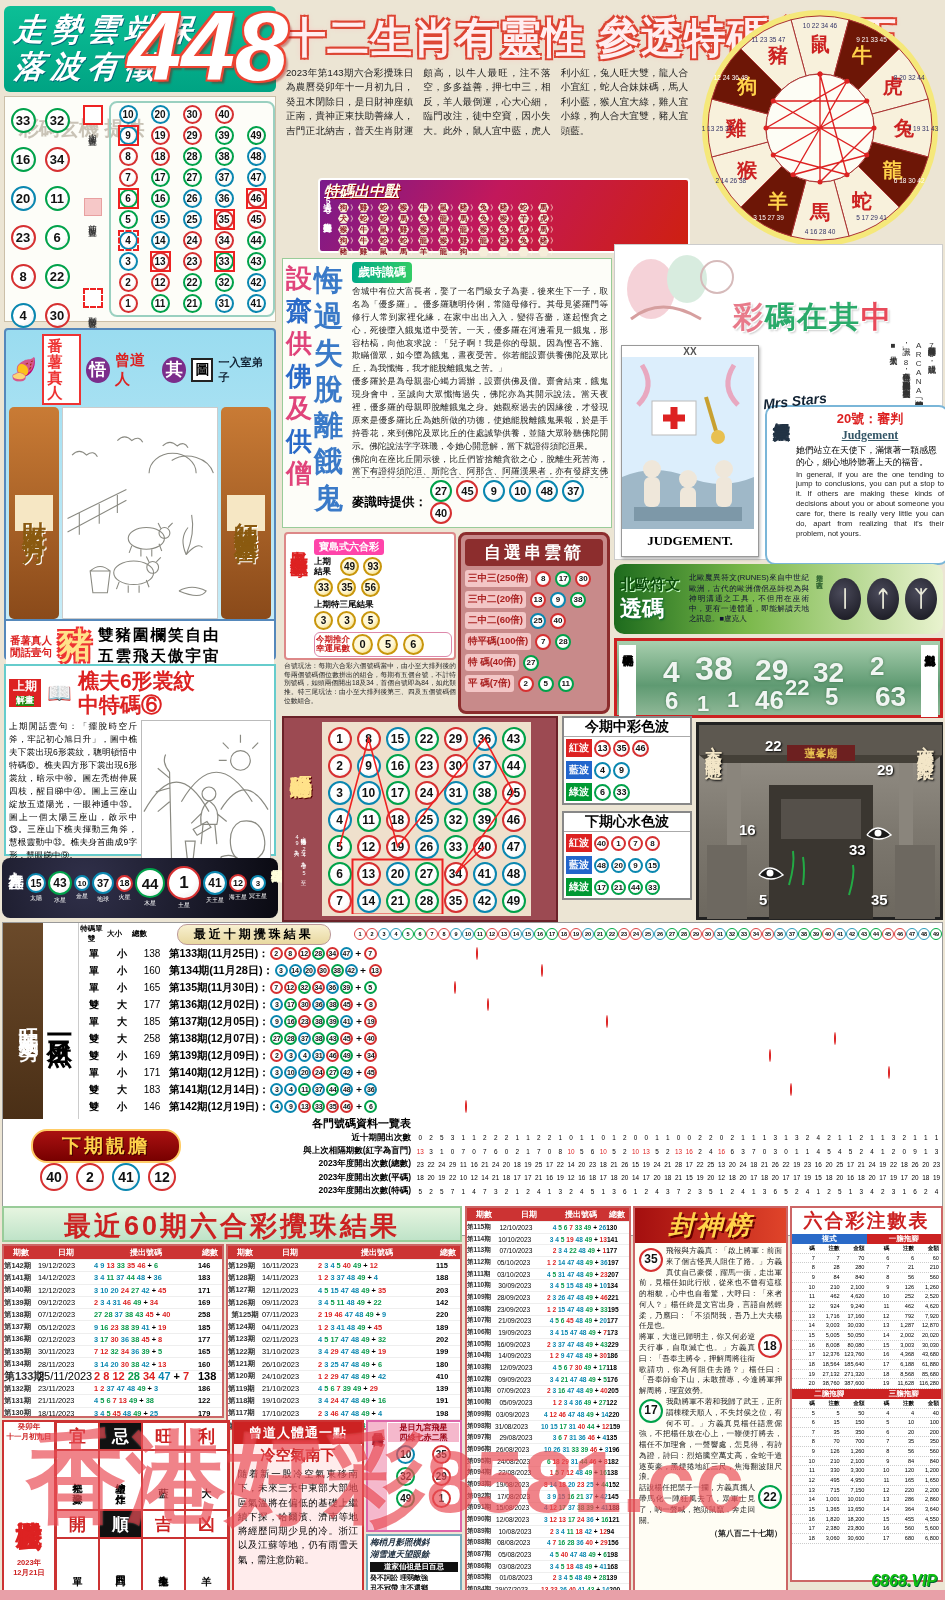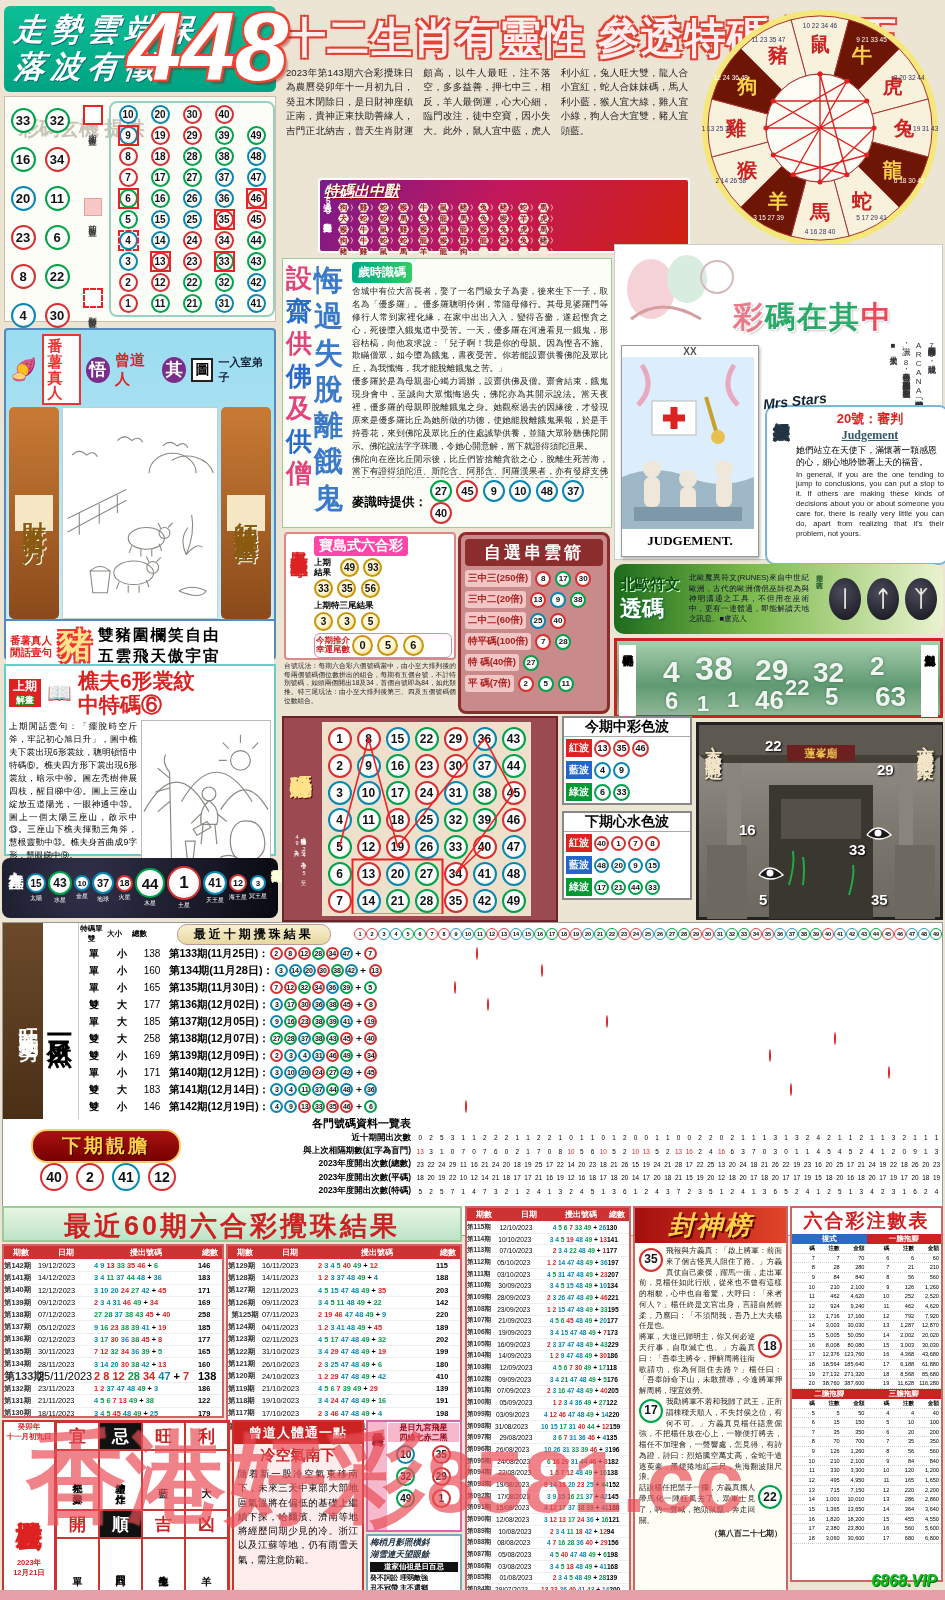--- a/index.html
+++ b/index.html
@@ -57,21 +57,21 @@
   
   .caimatitle span{font-size:30px;font-weight:900;letter-spacing:2px;}
   .tarot{background:#fff;border:1px solid #999;box-shadow:1px 2px 3px rgba(0,0,0,.3);}
   .mrsbox{border:2px solid #7ab6d8;border-radius:10px;background:#fff;}
   .runesec{background:linear-gradient(90deg,#1d6b1d,#7ab84a 40%,#e9f3cf);border-radius:10px;}
   .runestone{width:32px;height:42px;border-radius:50%;background:radial-gradient(circle at 40% 35%,#4a4a5a,#14141c);color:#e8e8d8;display:inline-flex;align-items:center;justify-content:center;font-size:22px;font-weight:bold;}
   .ghostsec{border:3px solid #c22;background:linear-gradient(180deg,#a8cfae,#5f9a72 60%,#8fb897);}
   .ghostnum{position:absolute;color:rgba(255,255,255,.92);font-weight:900;text-shadow:0 0 3px rgba(0,60,20,.5);}
   
   .phoenix{border:2px solid #d88;background:#fff;border-radius:4px;}
-  .pinkbadge{background:#f4a;color:#fff;font-weight:bold;font-size:14px;padding:1px 5px;border-radius:3px;display:inline-block;}
+  .pinkbadge{background:#f4a;color:#fff;font-weight:bold;font-size:10px;padding:1px 5px;border-radius:3px;display:inline-block;}
   .arrowbox{background:#c88a8a;border:3px solid #8c2d2d;border-radius:8px;padding:4px;}
   .arrowtitle{background:#8c2d2d;color:#fff;font-weight:900;font-size:17px;text-align:center;letter-spacing:3px;border-radius:4px;padding:2px 0;}
   .arow{display:flex;align-items:center;margin-top:4px;gap:4px;}
   .alabel{background:#f3c6c6;color:#a22;font-weight:bold;font-size:9.5px;padding:2px 3px;border-radius:3px;white-space:nowrap;}
   
   .tracksec{background:#9c4a52;border:2px solid #6b2228;display:flex;}
   .trackgrid{position:relative;background:#efe0cc;margin:4px;padding:3px;}
   .tgrow{display:flex;}
   .tgcell{width:29px;height:27px;display:flex;align-items:center;justify-content:center;}
   

